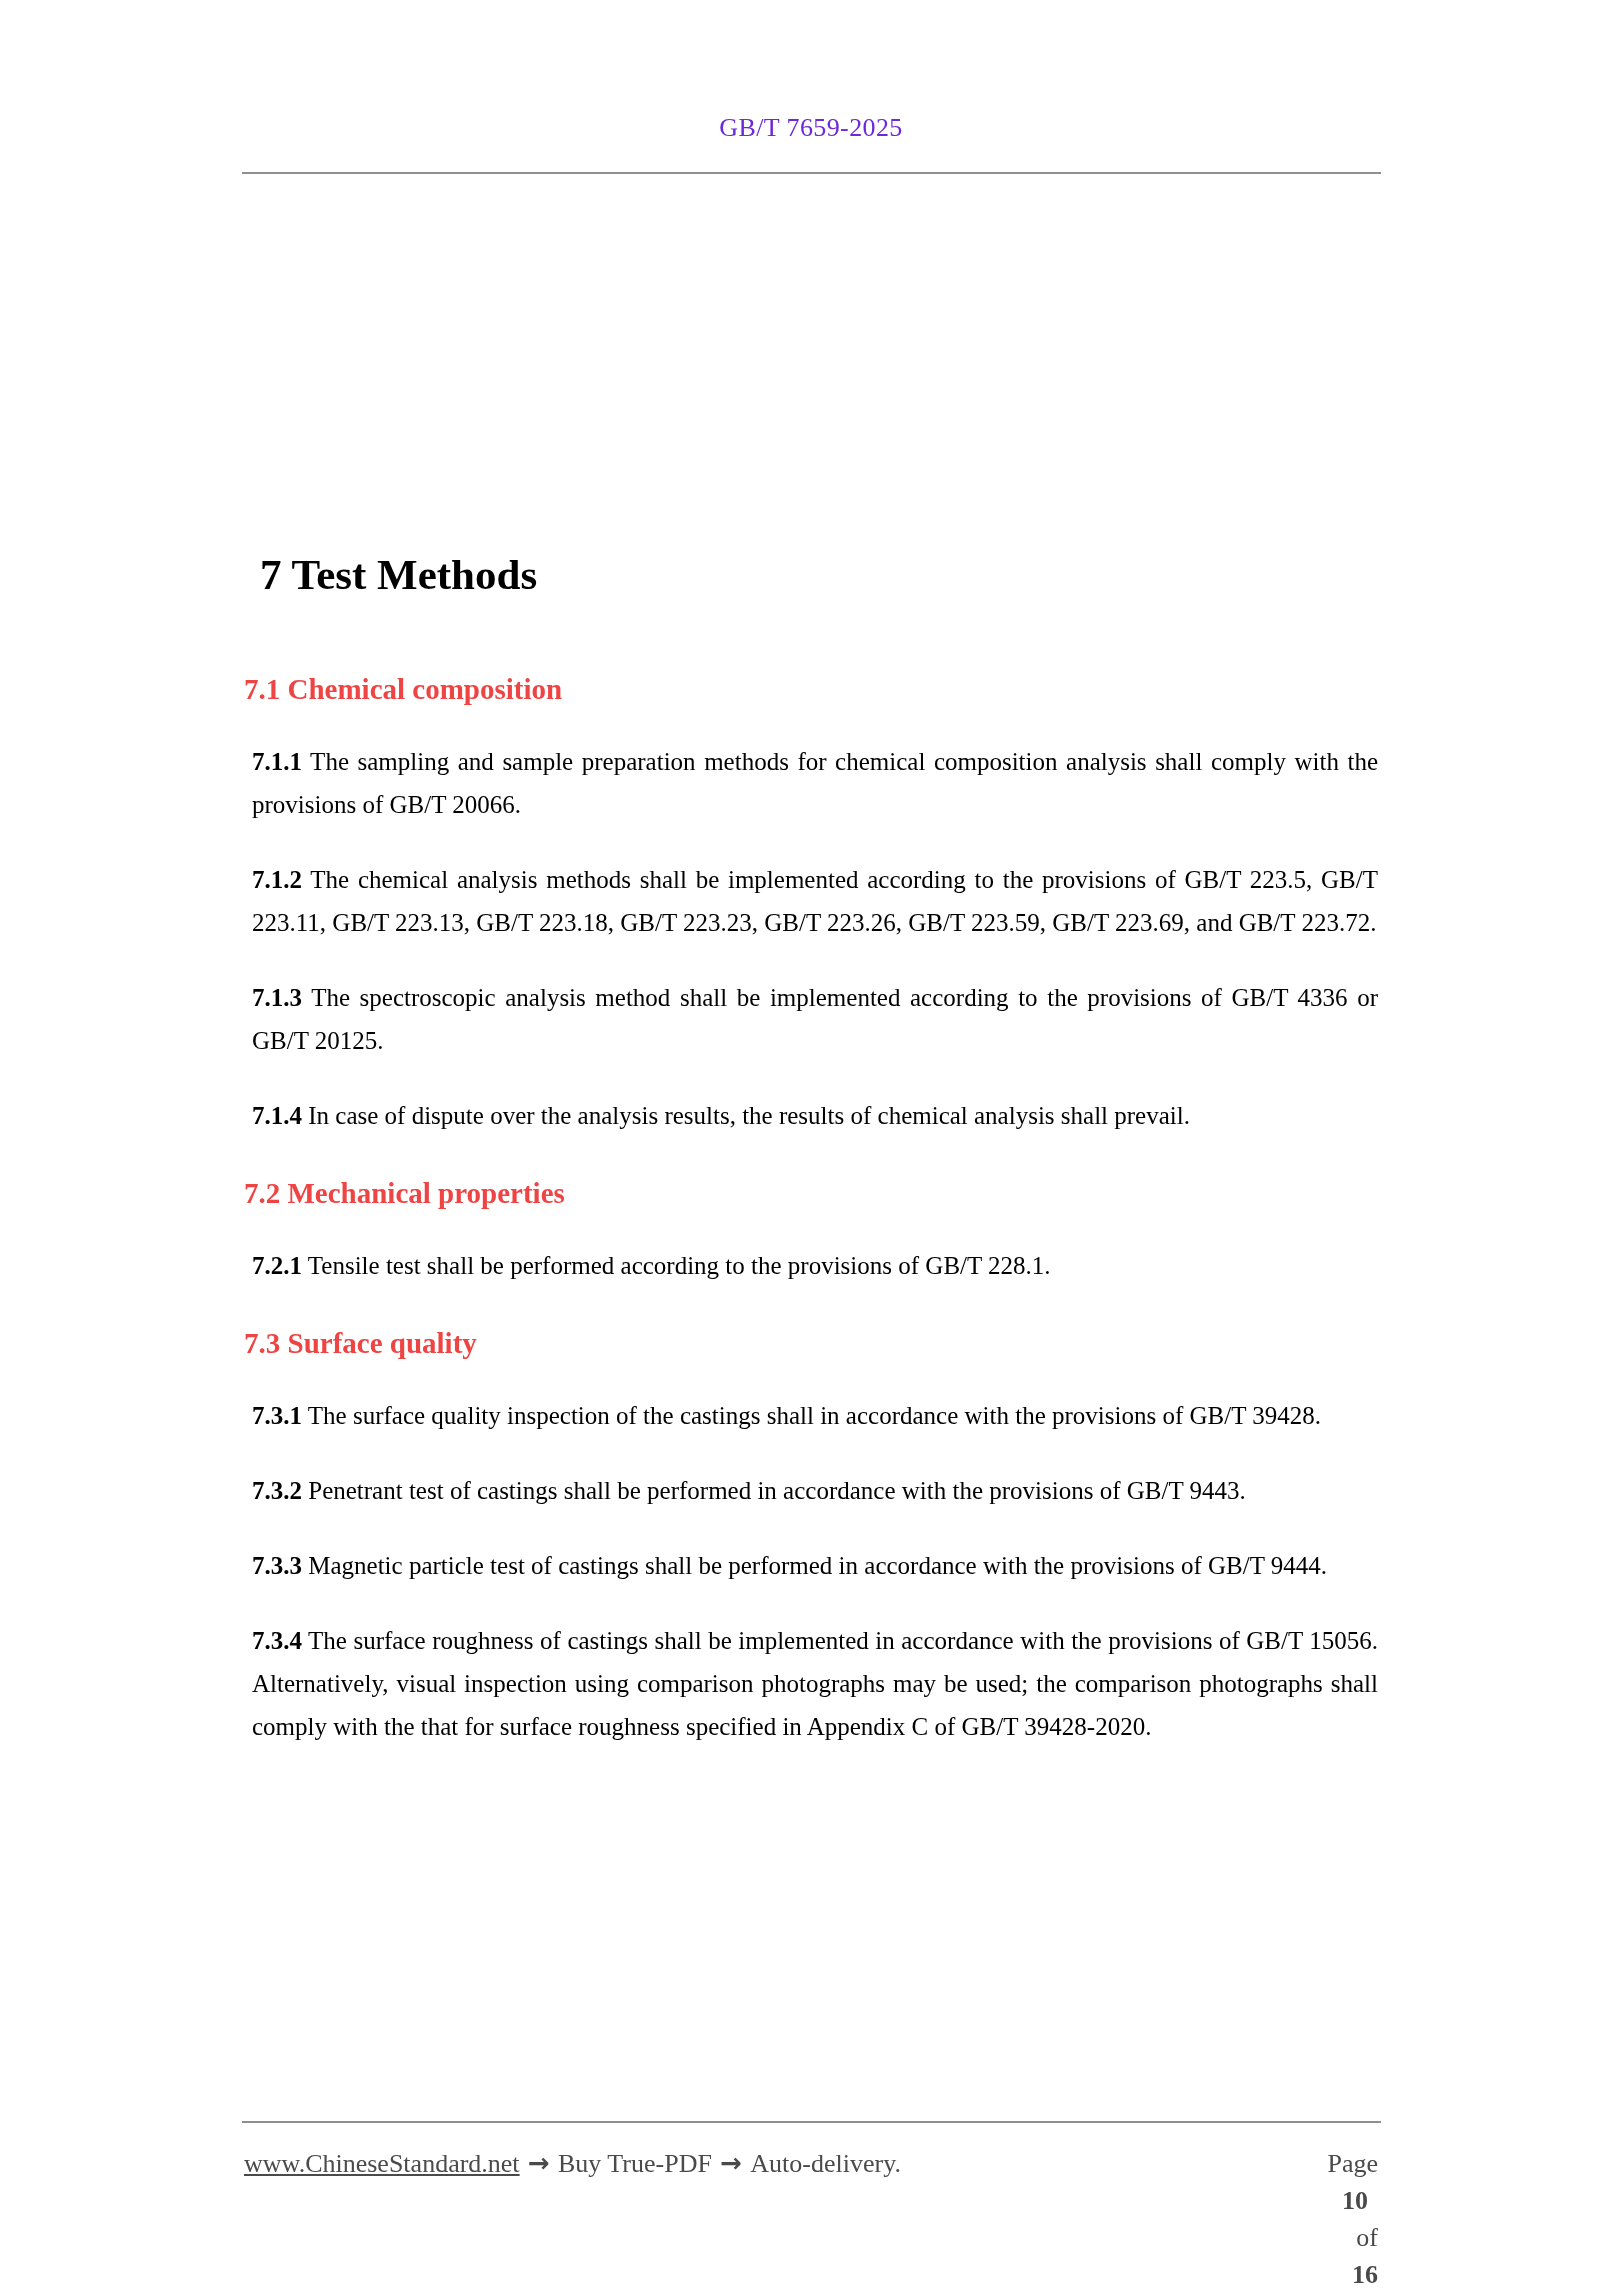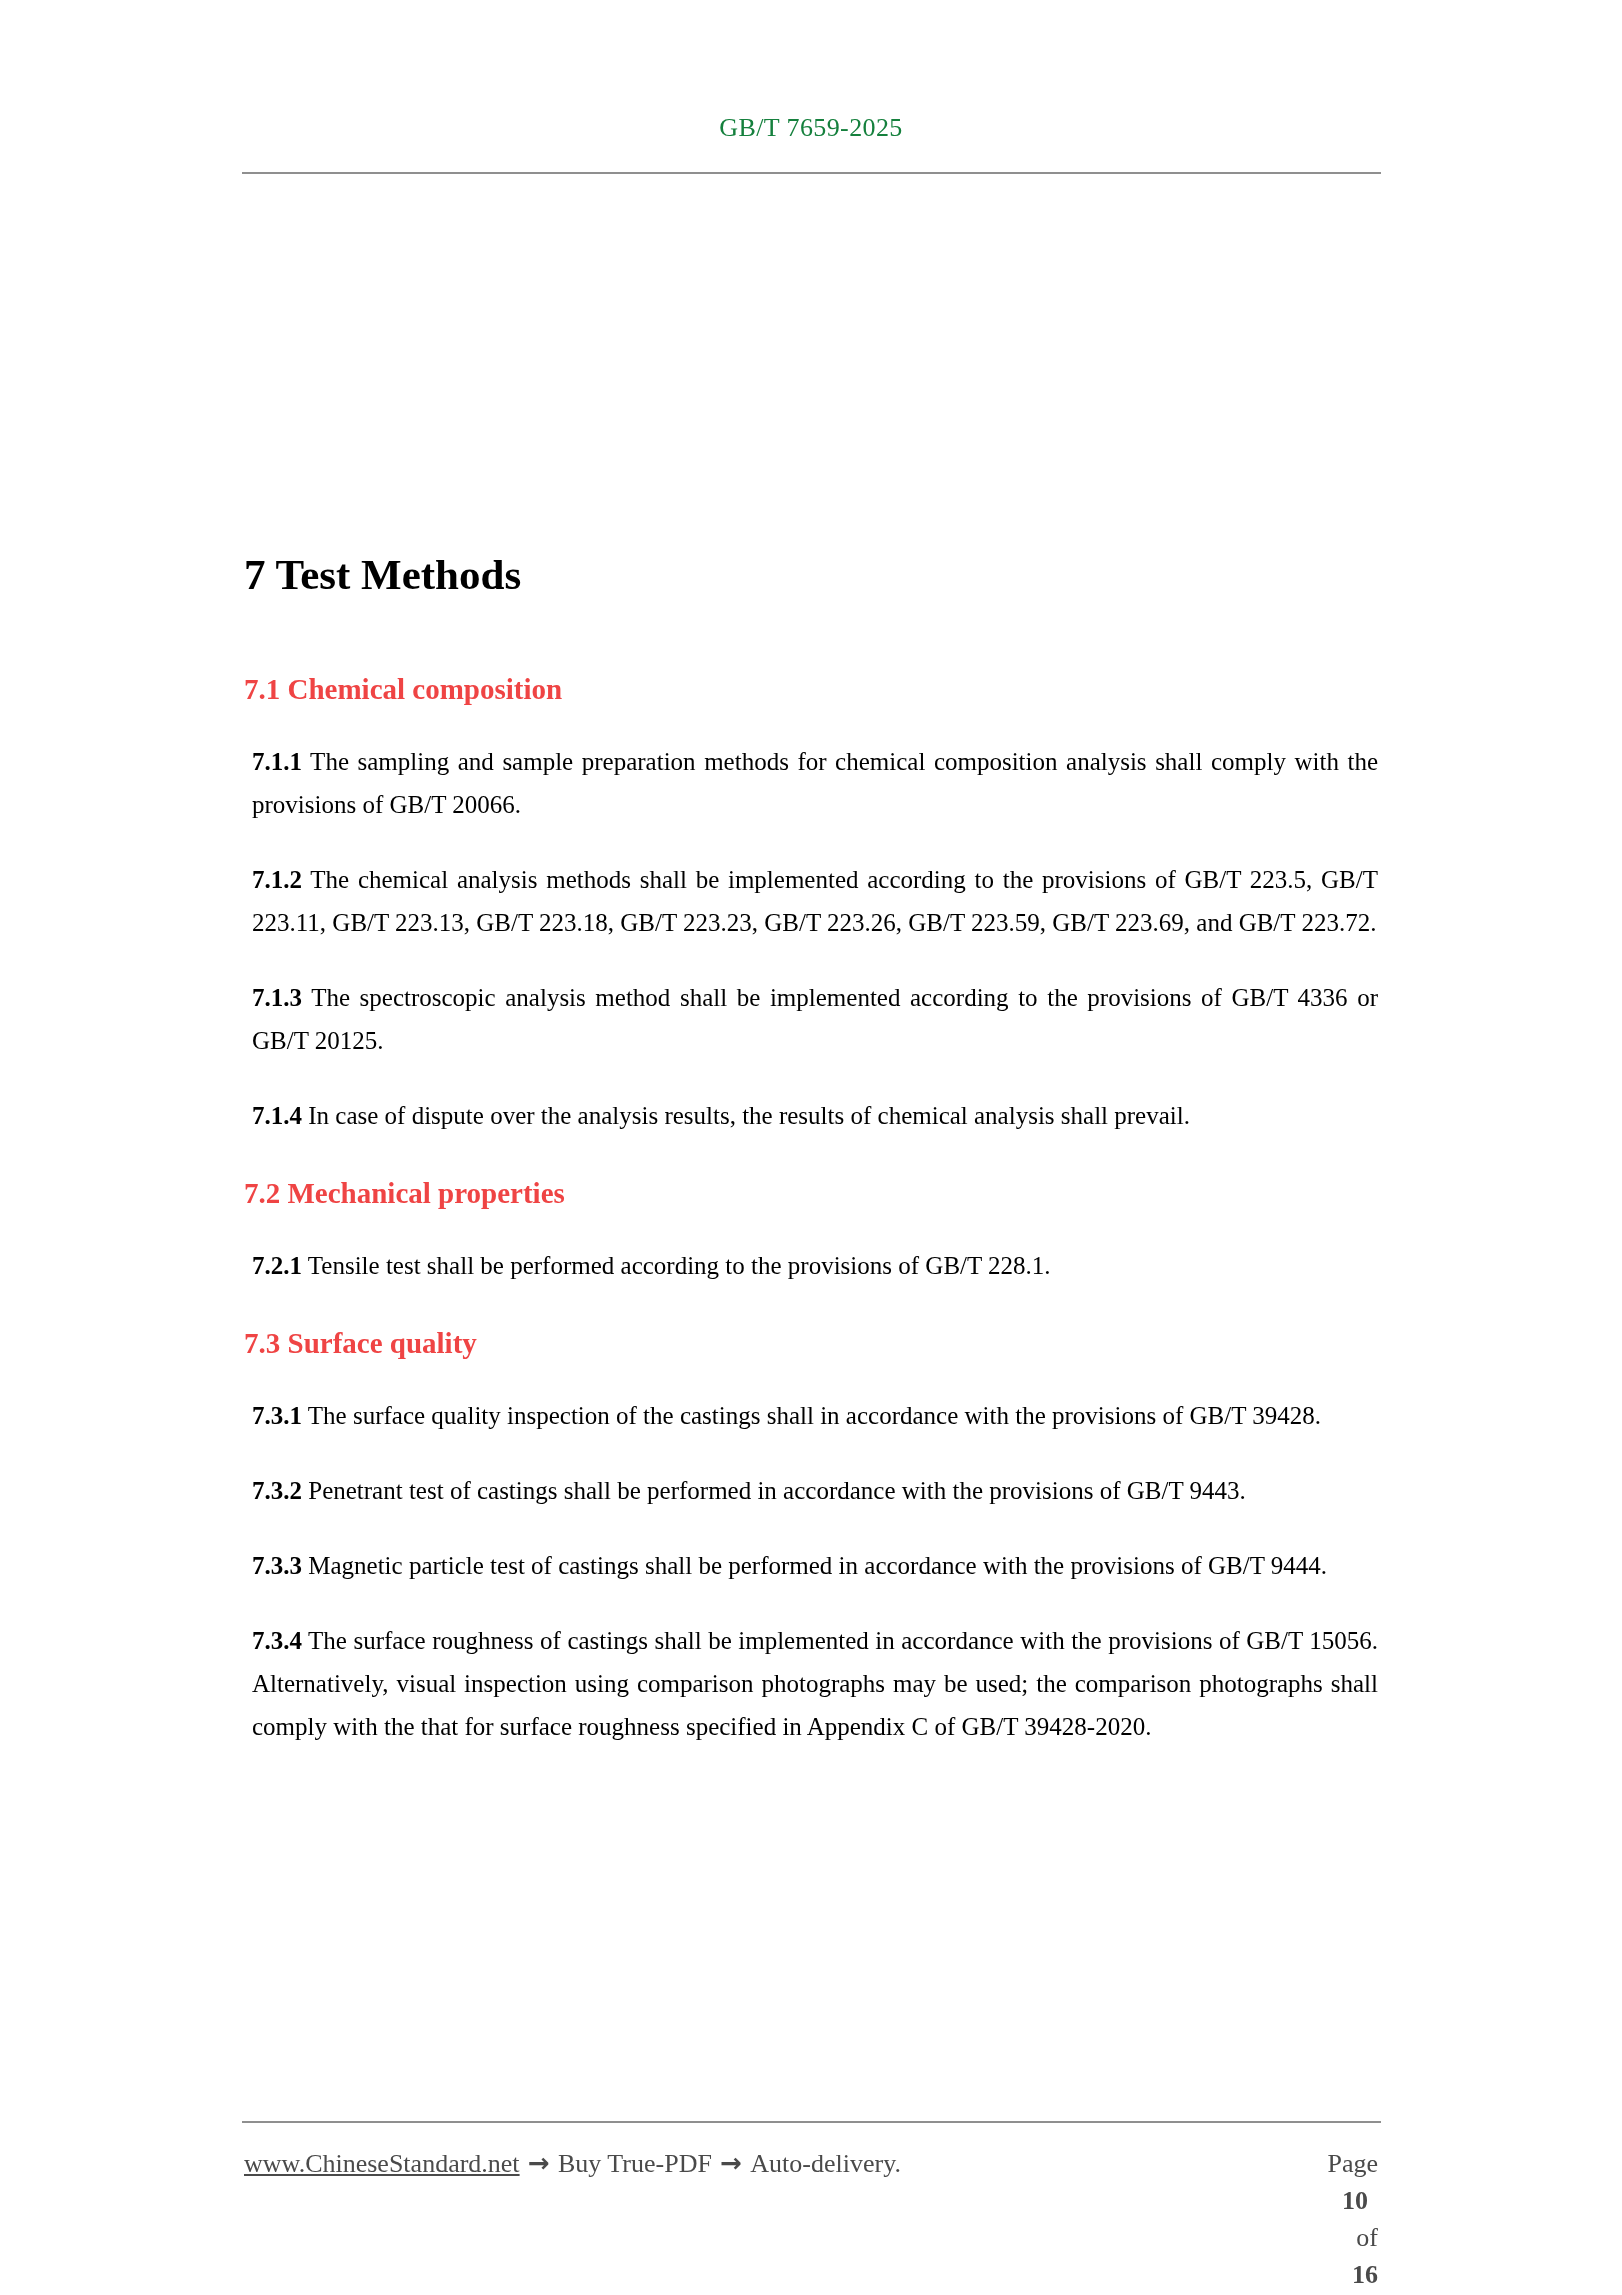--- a/index.html
+++ b/index.html
@@ -18,40 +18,40 @@
   }
   
   .doc-header {
     position: absolute;
     top: 111px;
     left: 244px;
     width: 1134px;
     text-align: center;
     font-size: 26px;
     line-height: 33px;
-    color: #15803d;
+    color: #6d28d9;
     letter-spacing: 0.4px;
   }
   .header-rule {
     position: absolute;
     top: 172px;
     left: 242px;
     width: 1139px;
     height: 1.7px;
     background: #8f8f8f;
   }
   
   .content {
     position: absolute;
     top: 0;
     left: 244px;
     width: 1134px;
   }
   .h1-title {
-    margin: 550px 0 0 0;
+    margin: 550px 0 0 16px;
     font-size: 43px;
     line-height: 50px;
     font-weight: bold;
     color: #000000;
   }
   .h2-title {
     margin: 71px 0 0 0;
     font-size: 29px;
     line-height: 37px;
     font-weight: bold;

